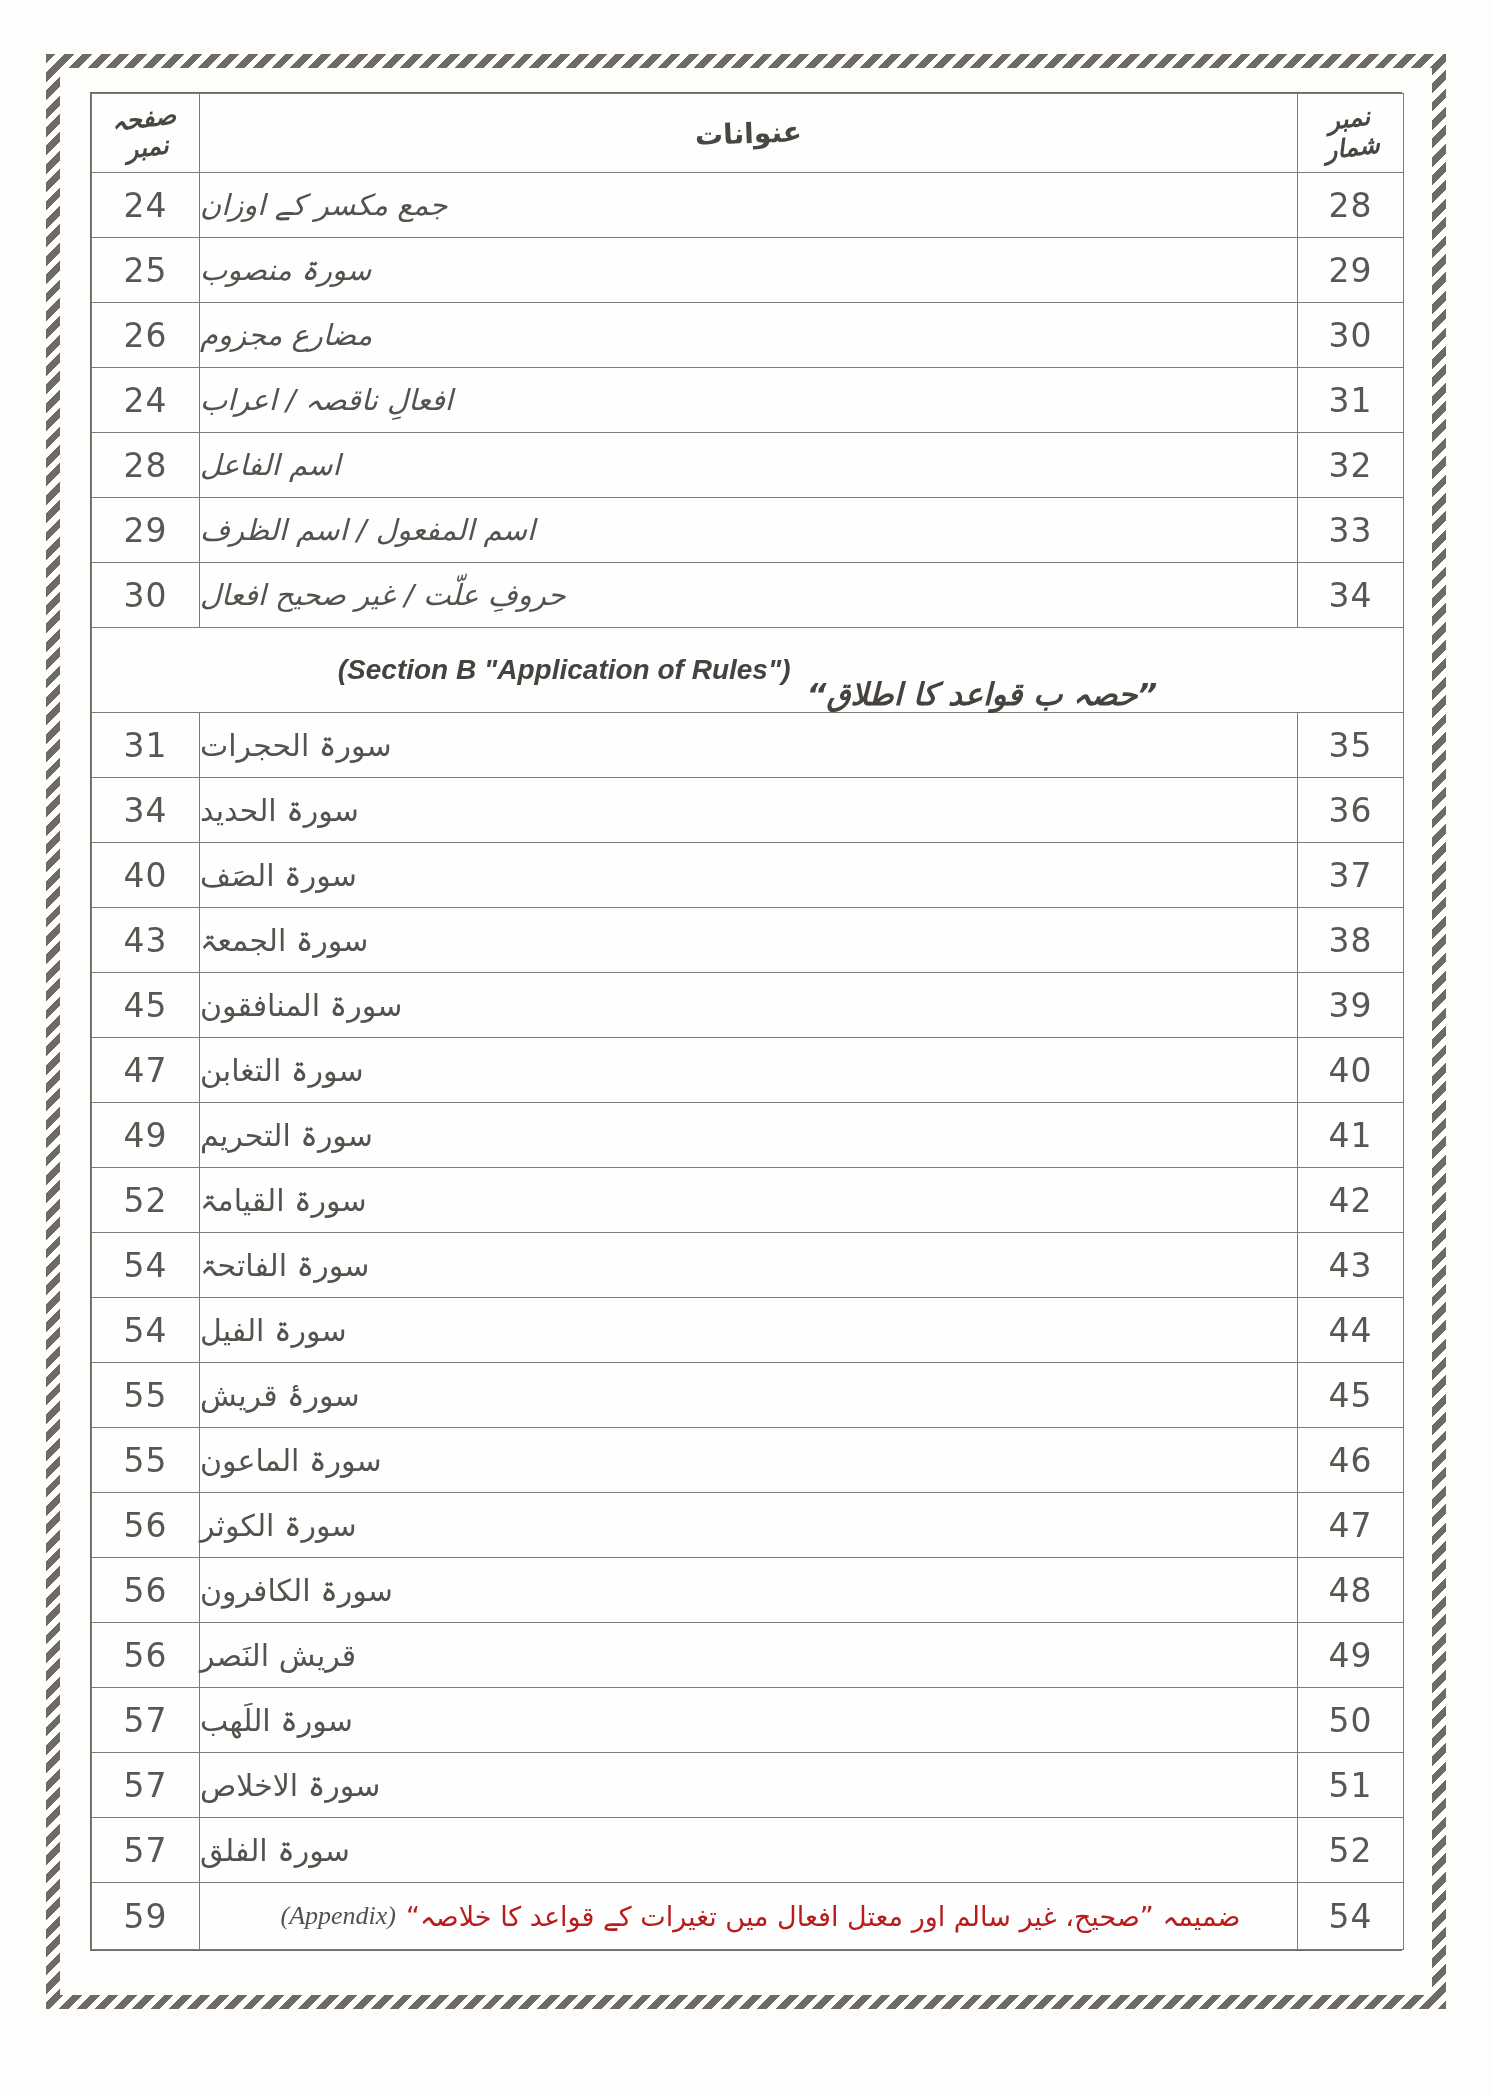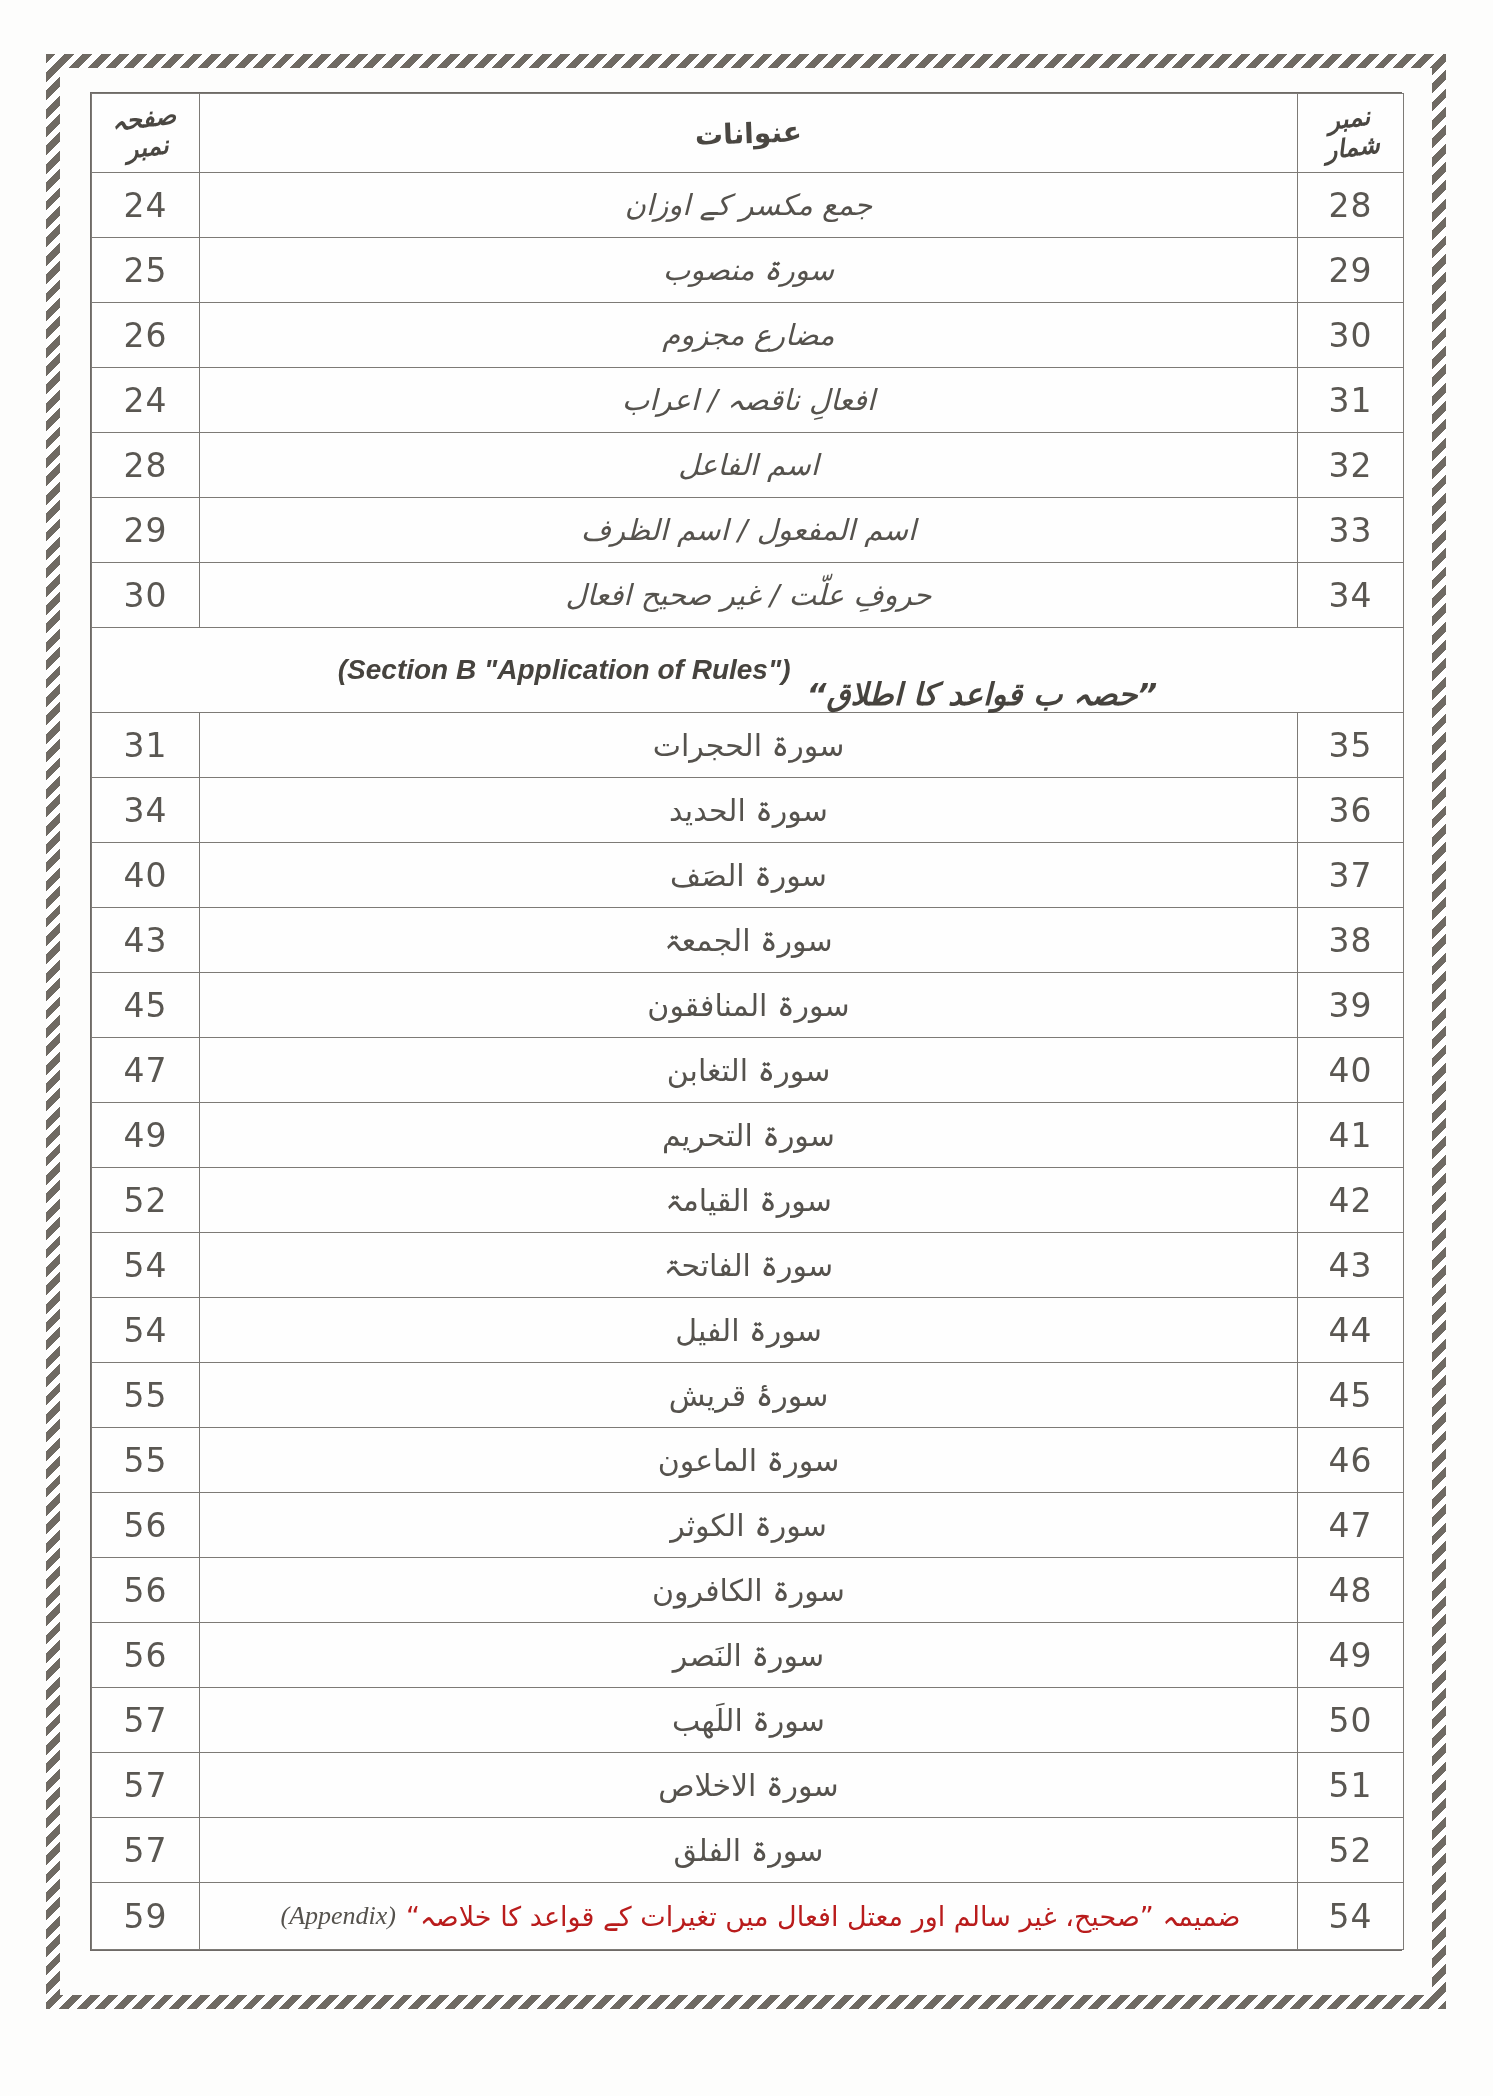--- a/index.html
+++ b/index.html
@@ -104,21 +104,21 @@
   .num-cell {
     height: 64px;
     text-align: center;
     font-size: 33px;
     color: #5a5752;
     font-family: "DejaVu Sans", sans-serif;
     letter-spacing: 1px;
   }
   .title-cell {
     height: 64px;
-    text-align: center;
+    text-align: left;
     direction: rtl;
     padding-right: 44px;
     font-size: 30px;
     color: #55524d;
     font-family: "DejaVu Sans", sans-serif;
     white-space: nowrap;
   }
   .title-cell.urdu-hand {
     font-size: 29px;
     font-style: italic;
@@ -318,21 +318,21 @@
             <td class="title-cell">سورۃ الکوثر</td>
             <td class="num-cell">47</td>
           </tr>
           <tr>
             <td class="num-cell">56</td>
             <td class="title-cell">سورۃ الکافرون</td>
             <td class="num-cell">48</td>
           </tr>
           <tr>
             <td class="num-cell">56</td>
-            <td class="title-cell">سورۃ النَصر</td>
+            <td class="title-cell">قریش النَصر</td>
             <td class="num-cell">49</td>
           </tr>
           <tr>
             <td class="num-cell">57</td>
             <td class="title-cell">سورۃ اللَھب</td>
             <td class="num-cell">50</td>
           </tr>
           <tr>
             <td class="num-cell">57</td>
             <td class="title-cell">سورۃ الاخلاص</td>

